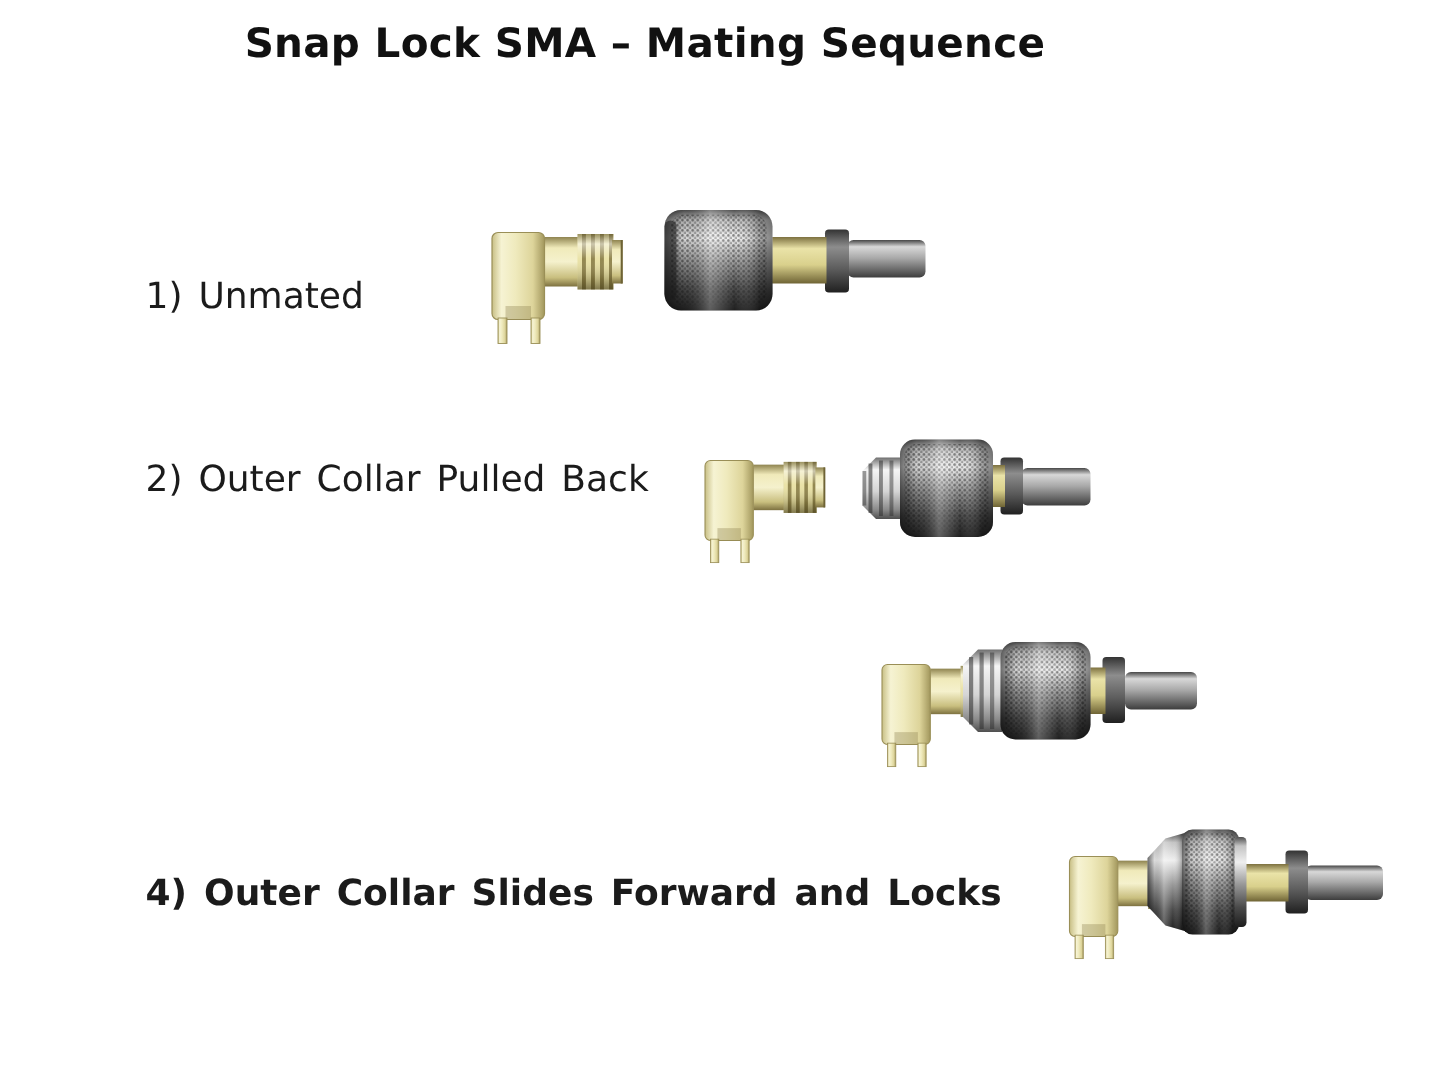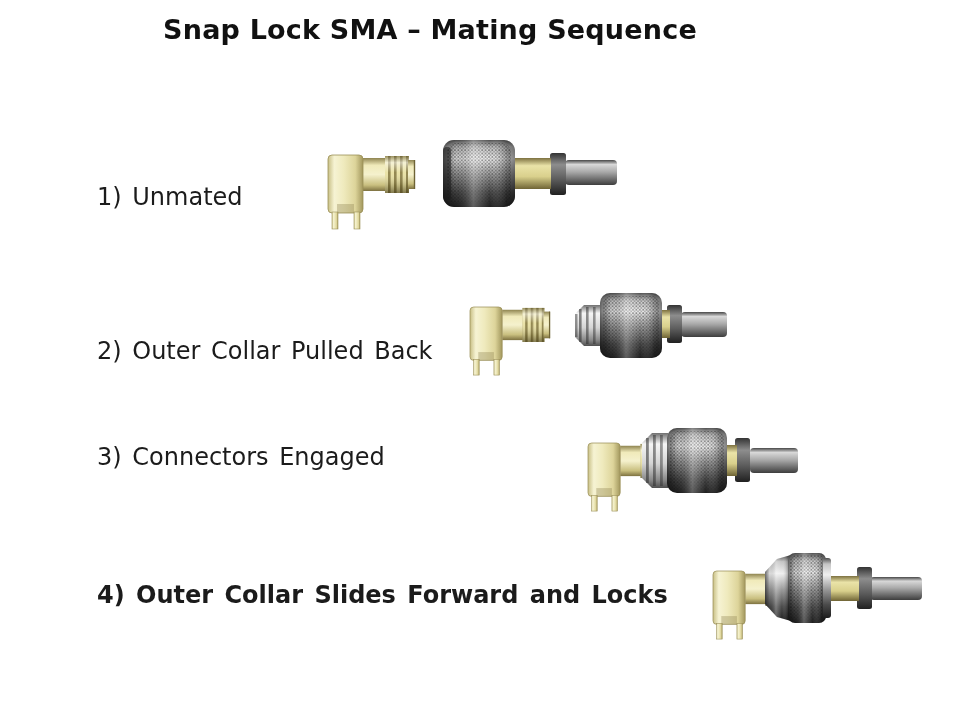--- a/index.html
+++ b/index.html
@@ -28,21 +28,21 @@
   .step-label {
     position: absolute;
     left: 97px;
     font-size: 24px;
     line-height: 28px;
     color: #1b1b1b;
     word-spacing: 3px;
     white-space: nowrap;
   }
   #label-1 { top: 161px; margin-top: 22px; }
-  #label-2 { top: 305px; margin-top: 32px; }
+  #label-2 { top: 305px; }
   #label-3 { top: 443px; }
   #label-4 { top: 581px; font-weight: bold; }
   .step-img { position: absolute; }
   #img-1 { left: 318px; top: 122px; }
   #img-2 { left: 462px; top: 285px; }
   #img-3 { left: 578px; top: 420px; }
   #img-4 { left: 705px; top: 545px; }
   .defs-holder { position: absolute; width: 0; height: 0; }
 </style>
 </head>
@@ -175,21 +175,20 @@
         <rect x="113" y="29" width="2.5" height="23" fill="rgba(40,40,40,0.45)"></rect>
       </g>
       <g>
         <rect x="138" y="8" width="62" height="65" rx="10" fill="url(#metalV)"></rect>
         <rect x="141" y="11" width="56" height="59" rx="8" fill="url(#knurl)"></rect>
         <rect x="138" y="8" width="62" height="65" rx="10" fill="url(#metalShadeH)"></rect>
       </g>
     </g>
   </svg>
 
-  <div class="step-label" id="label-3">3) Connectors Engaged</div>
   <svg class="step-img" id="img-3" width="228" height="100" viewBox="0 0 228 100">
     <g>
       <use href="#jack-shape" xlink:href="#jack-shape" transform="translate(10,23) scale(0.92)"></use>
     </g>
     <g>
       <rect x="172" y="28" width="48" height="25" rx="4" fill="url(#cableV)"></rect>
       <rect x="157" y="18" width="15" height="44" rx="2.5" fill="url(#flangeV)"></rect>
       <rect x="148" y="25" width="11" height="31" fill="url(#brassH)"></rect>
       <g>
         <path d="M90,13 L74,13 L64,23 L64,58 L74,68 L90,68 Z" fill="url(#shinyV)"></path>

